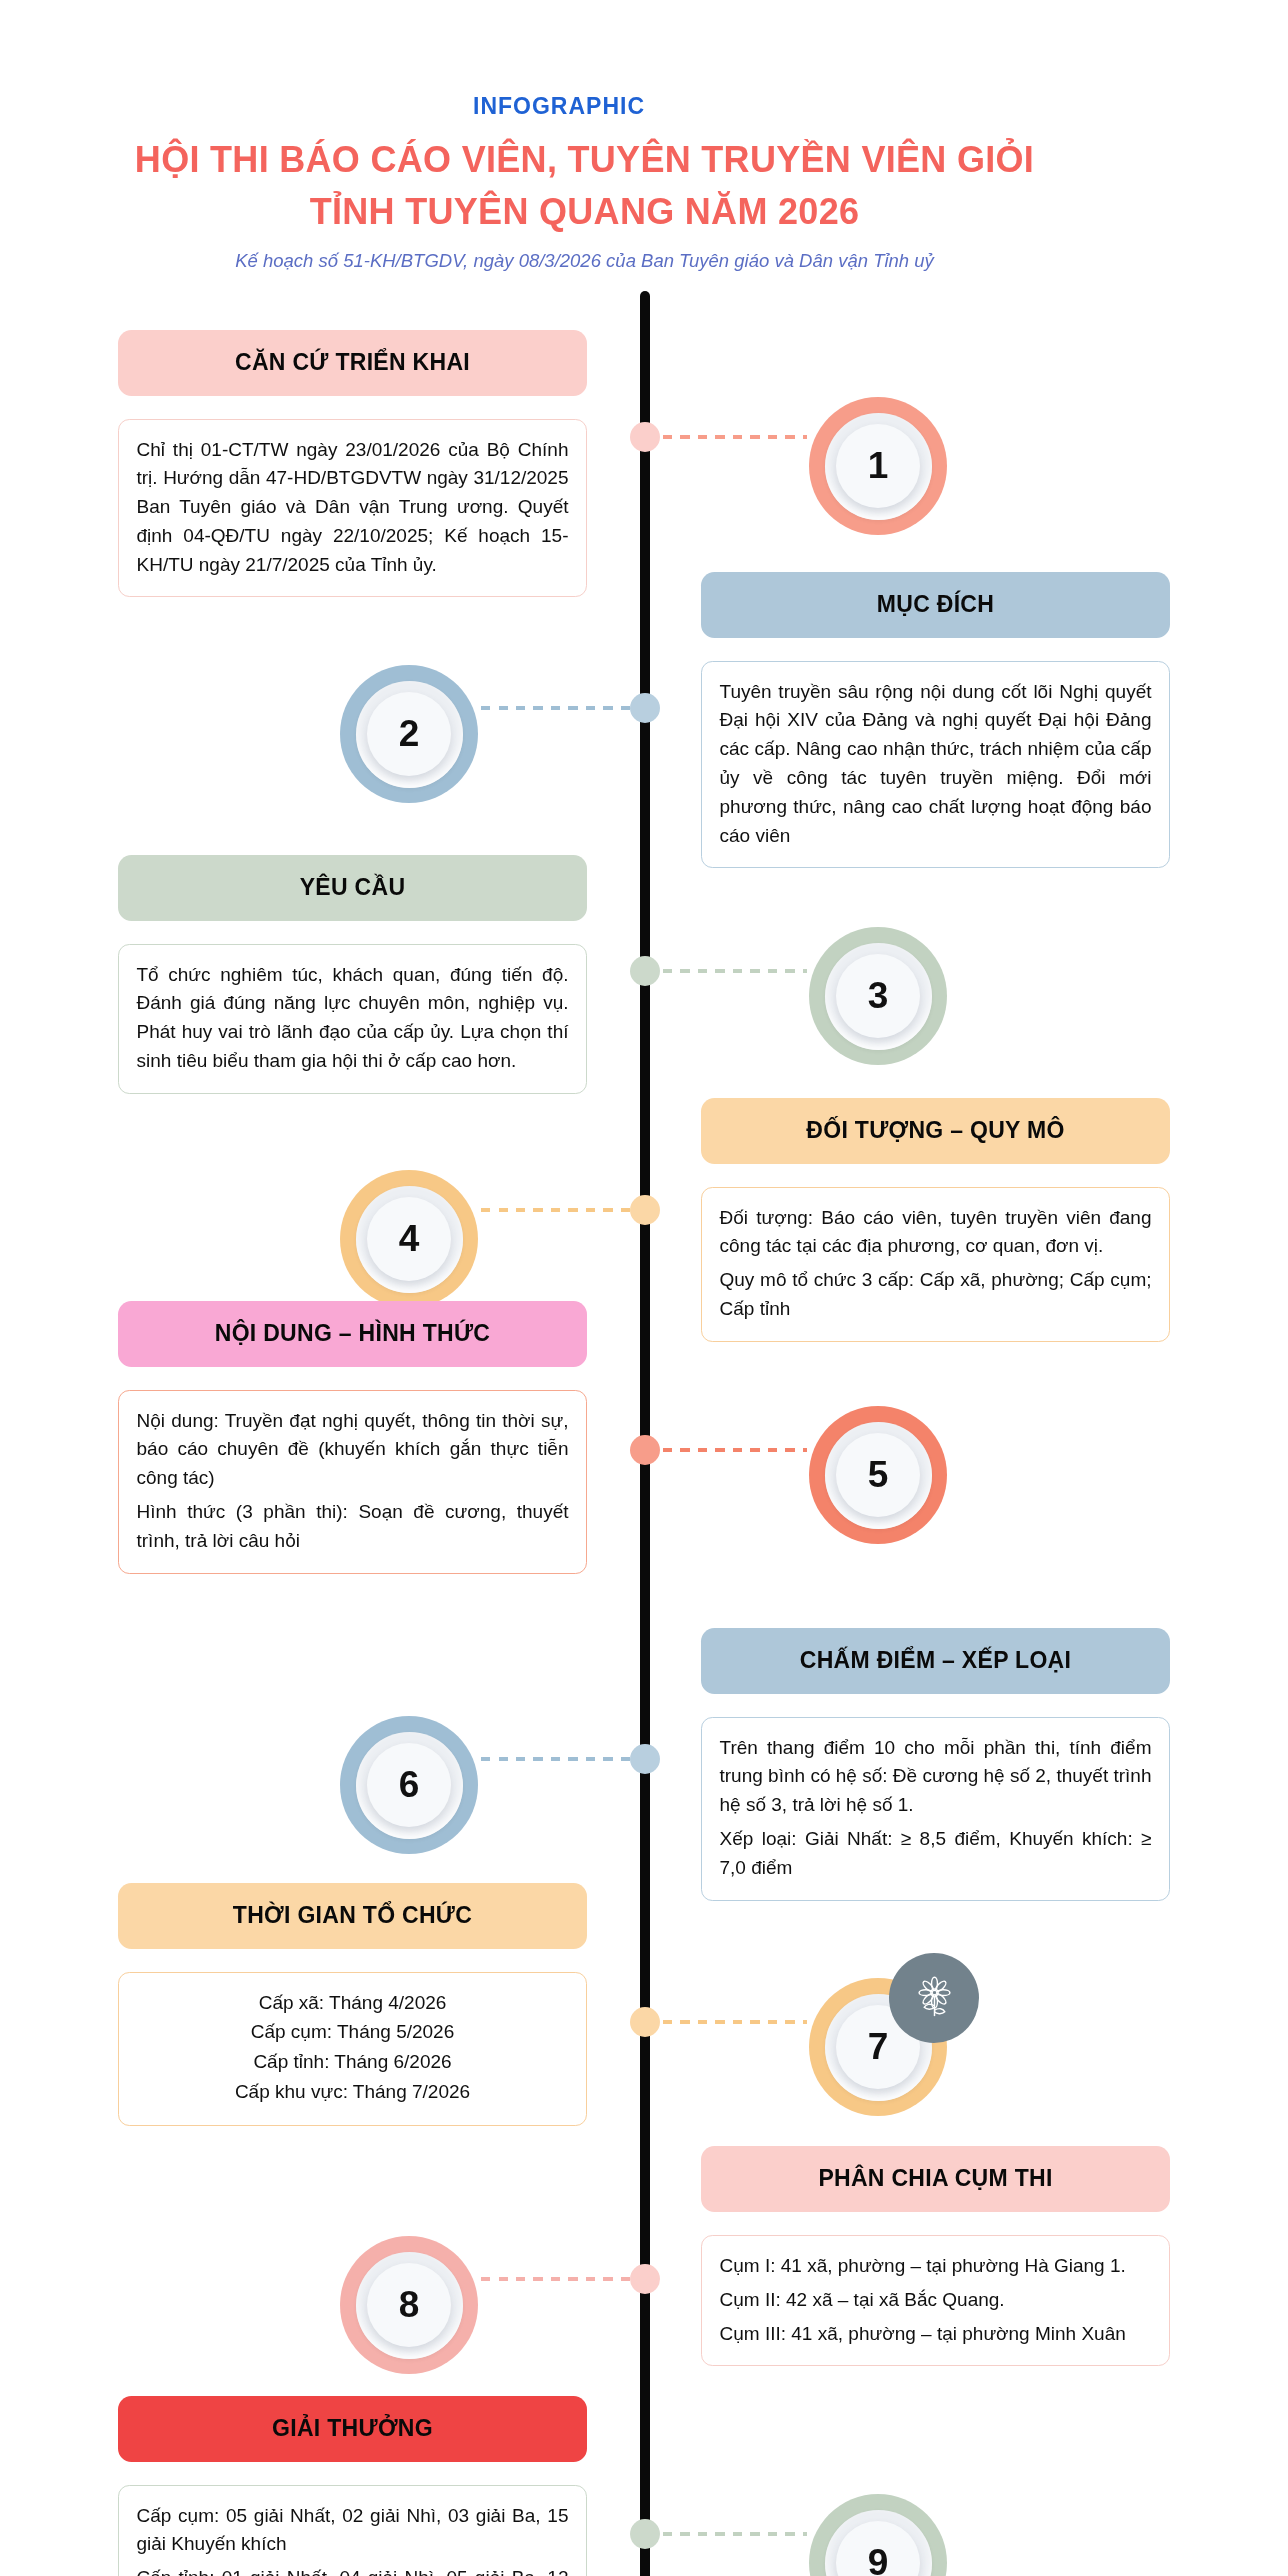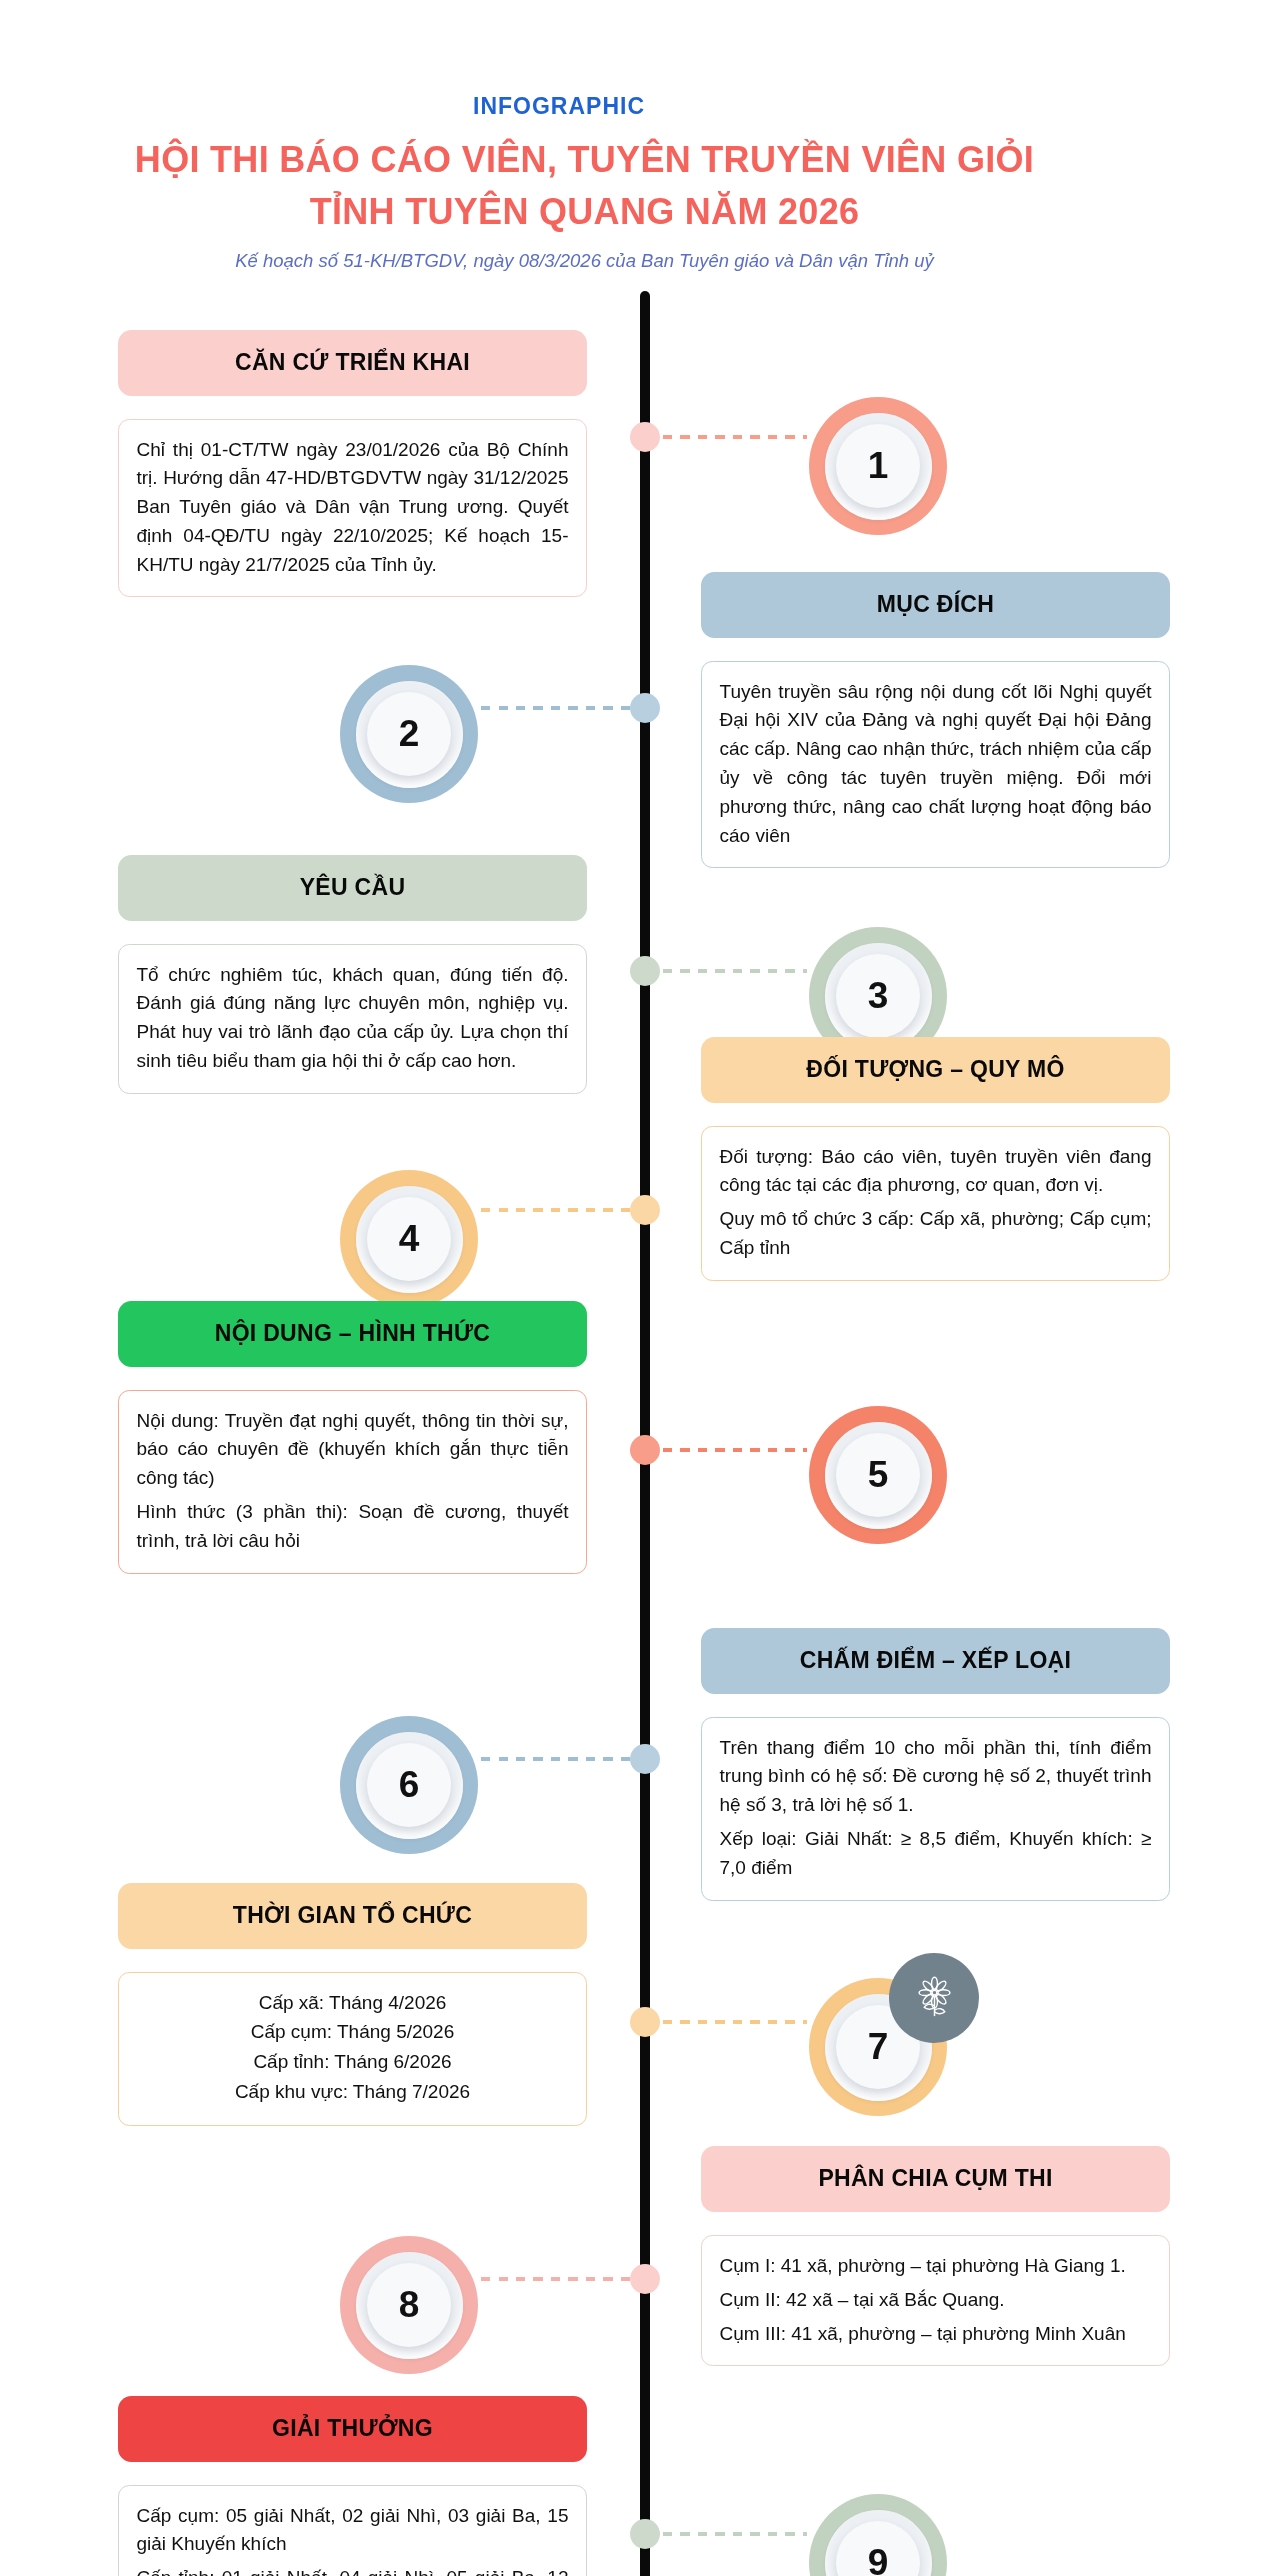--- a/index.html
+++ b/index.html
@@ -219,21 +219,21 @@
     <div class="medal" style="left:809px;top:927px">
       <div class="ring" style="background:#c2d2c1"></div>
       <div class="d1"></div>
       <div class="d2"></div>
       <div class="num">3</div>
     </div>
 
   </div>
   <div class="row">
 
-    <div class="card right" style="top:1037px">
+    <div class="card right" style="top:1098px">
       <div class="chip" style="background:#fbd7a6">
         <div class="chip-label">ĐỐI TƯỢNG – QUY MÔ</div>
       </div>
       <div class="body " style="border-color:#f8cf9c">
         <p>Đối tượng: Báo cáo viên, tuyên truyền viên đang công tác tại các địa phương, cơ quan, đơn vị.</p>
             <p>Quy mô tổ chức 3 cấp: Cấp xã, phường; Cấp cụm; Cấp tỉnh</p>
       </div>
     </div>
 
     <div class="dash" style="left:481px;top:1208px;width:149px;color:#f7c886"></div>
@@ -244,21 +244,21 @@
       <div class="ring" style="background:#f7c886"></div>
       <div class="d1"></div>
       <div class="d2"></div>
       <div class="num">4</div>
     </div>
 
   </div>
   <div class="row">
 
     <div class="card left" style="top:1301px">
-      <div class="chip" style="background:#22c55e">
+      <div class="chip" style="background:#f9a8d4">
         <div class="chip-label">NỘI DUNG – HÌNH THỨC</div>
       </div>
       <div class="body " style="border-color:#f6a88f">
         <p>Nội dung: Truyền đạt nghị quyết, thông tin thời sự, báo cáo chuyên đề (khuyến khích gắn thực tiễn công tác)</p>
             <p>Hình thức (3 phần thi): Soạn đề cương, thuyết trình, trả lời câu hỏi</p>
       </div>
     </div>
 
     <div class="dash" style="left:663px;top:1448px;width:144px;color:#f4836a"></div>
 

